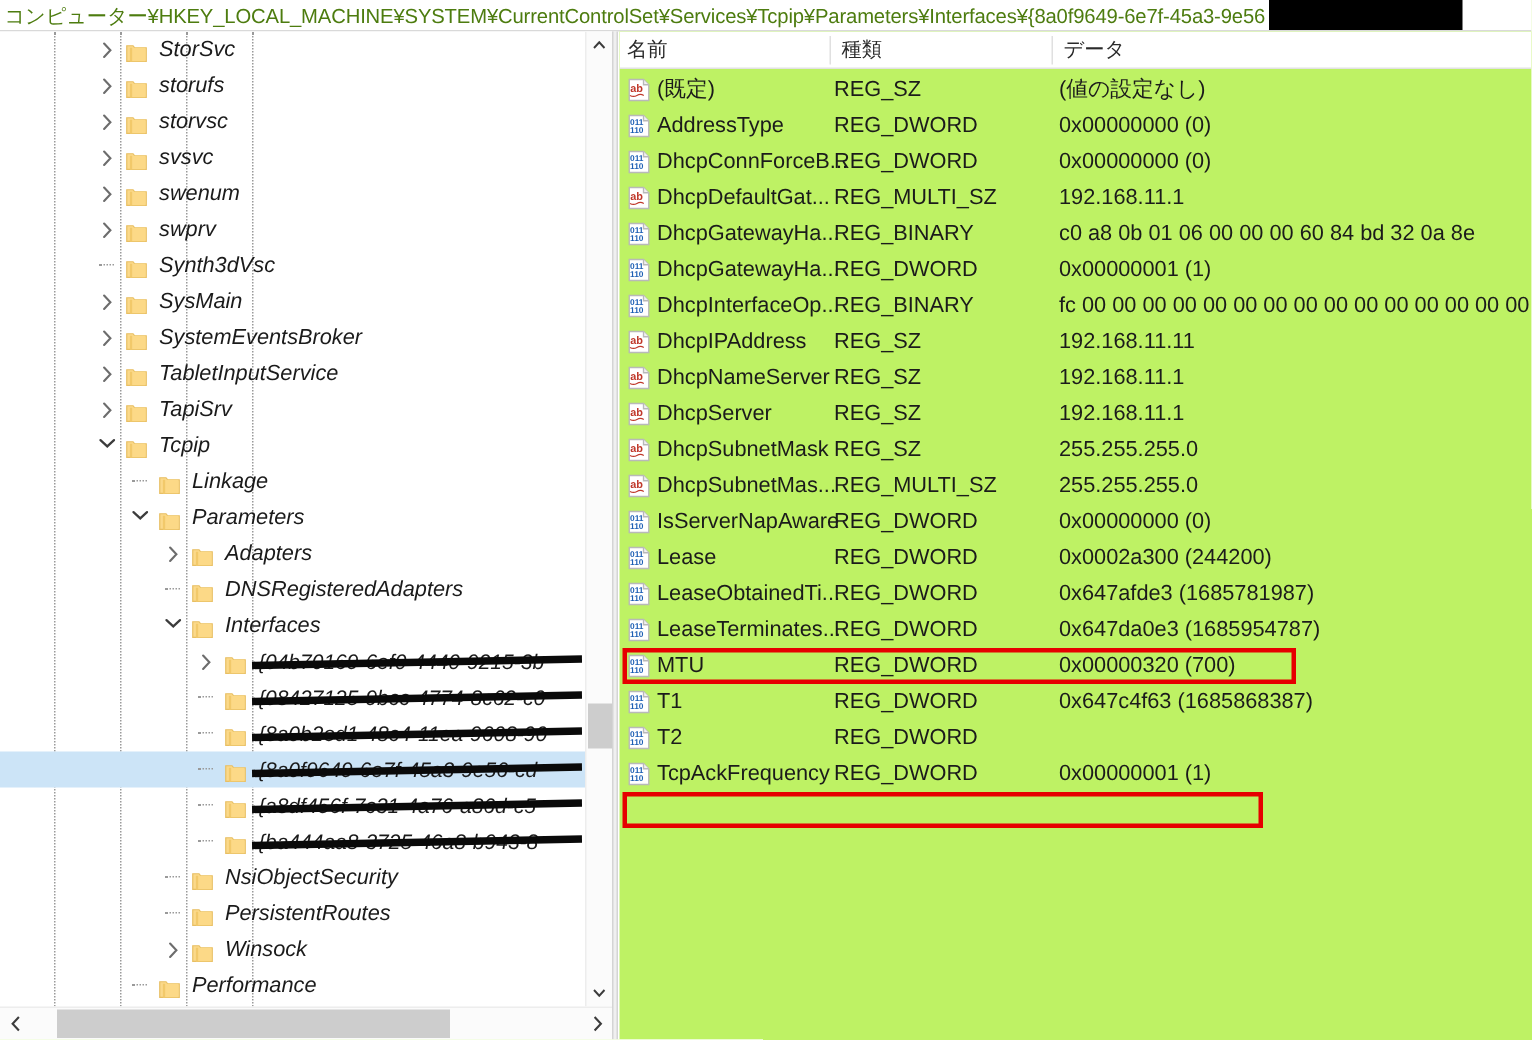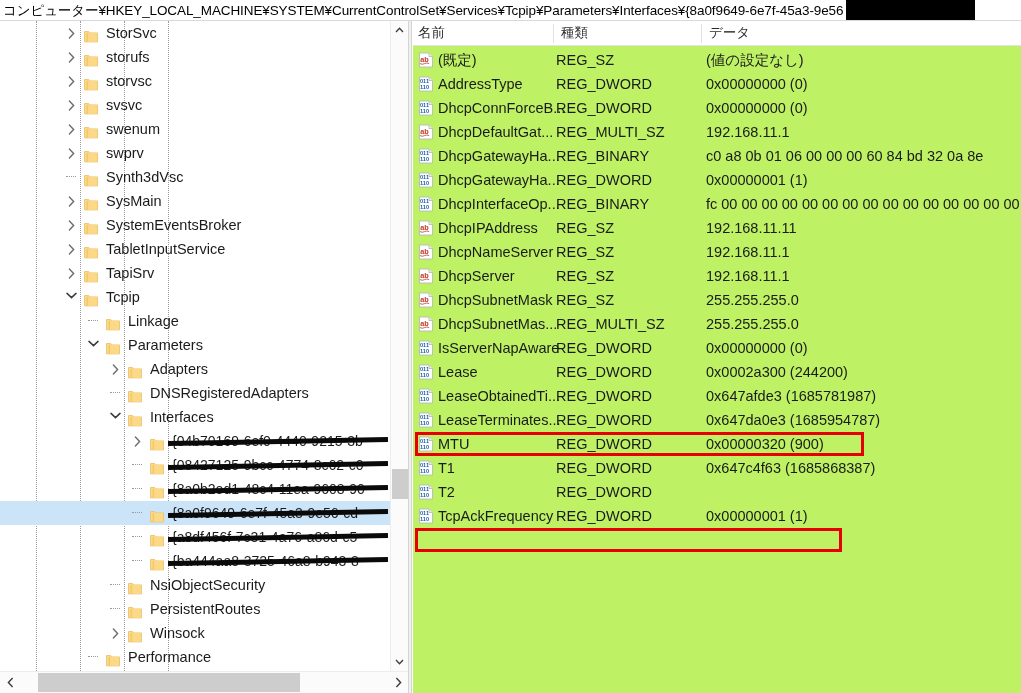--- a/index.html
+++ b/index.html
@@ -27,21 +27,21 @@
     background: #ffffff;
     border-bottom: 1px solid #d9d9d9;
     box-sizing: border-box;
     overflow: hidden;
     white-space: nowrap;
   }
   #addressbar .addrtext {
     position: absolute;
     left: 3px; top: 2px;
     font-size: 13.5px;
-    color: #000000;
+    color: #4d7c0f;
     letter-spacing: -0.1px;
     line-height: 17px;
   }
   #addressbar .redaction {
     position: absolute;
     left: 846px; top: 0px;
     width: 129px; height: 20px;
     background: #000000;
   }
 
@@ -104,20 +104,21 @@
   }
   .tfolder {
     position: absolute;
     top: 5px;
     width: 14px; height: 14px;
   }
   .tlabel {
     position: absolute;
     top: 0;
     line-height: 24px;
+    font-style: italic;
   }
   
   .vline {
     position: absolute;
     width: 0px;
     border-left: 1px dotted #9a9a9a;
   }
   .strike {
     position: absolute;
     height: 5px;
@@ -784,21 +785,21 @@
         </div>
         <div class="vrow" style="top: 411px;">
           <span class="vicon"><svg width="16" height="16" viewBox="0 0 16 16">
               <path d="M1.5 1 h9.5 l3.5 3.5 v10.5 h-13 z" fill="#ffffff" stroke="#b9b9b9" stroke-width="0.9"></path>
               <path d="M11 1 v3.5 h3.5" fill="#f0f0f0" stroke="#b9b9b9" stroke-width="0.9"></path>
               <text x="2" y="7.3" font-family="Liberation Sans, sans-serif" font-size="5.6" font-weight="bold" fill="#1d5fb4">011</text>
               <text x="2" y="12.6" font-family="Liberation Sans, sans-serif" font-size="5.6" font-weight="bold" fill="#1d5fb4">110</text>
             </svg></span>
           <span class="vname">MTU</span>
           <span class="vtype">REG_DWORD</span>
-          <span class="vdata">0x00000320 (900)</span>
+          <span class="vdata">0x00000320 (700)</span>
         </div>
         <div class="vrow" style="top: 435px;">
           <span class="vicon"><svg width="16" height="16" viewBox="0 0 16 16">
               <path d="M1.5 1 h9.5 l3.5 3.5 v10.5 h-13 z" fill="#ffffff" stroke="#b9b9b9" stroke-width="0.9"></path>
               <path d="M11 1 v3.5 h3.5" fill="#f0f0f0" stroke="#b9b9b9" stroke-width="0.9"></path>
               <text x="2" y="7.3" font-family="Liberation Sans, sans-serif" font-size="5.6" font-weight="bold" fill="#1d5fb4">011</text>
               <text x="2" y="12.6" font-family="Liberation Sans, sans-serif" font-size="5.6" font-weight="bold" fill="#1d5fb4">110</text>
             </svg></span>
           <span class="vname">T1</span>
           <span class="vtype">REG_DWORD</span>

